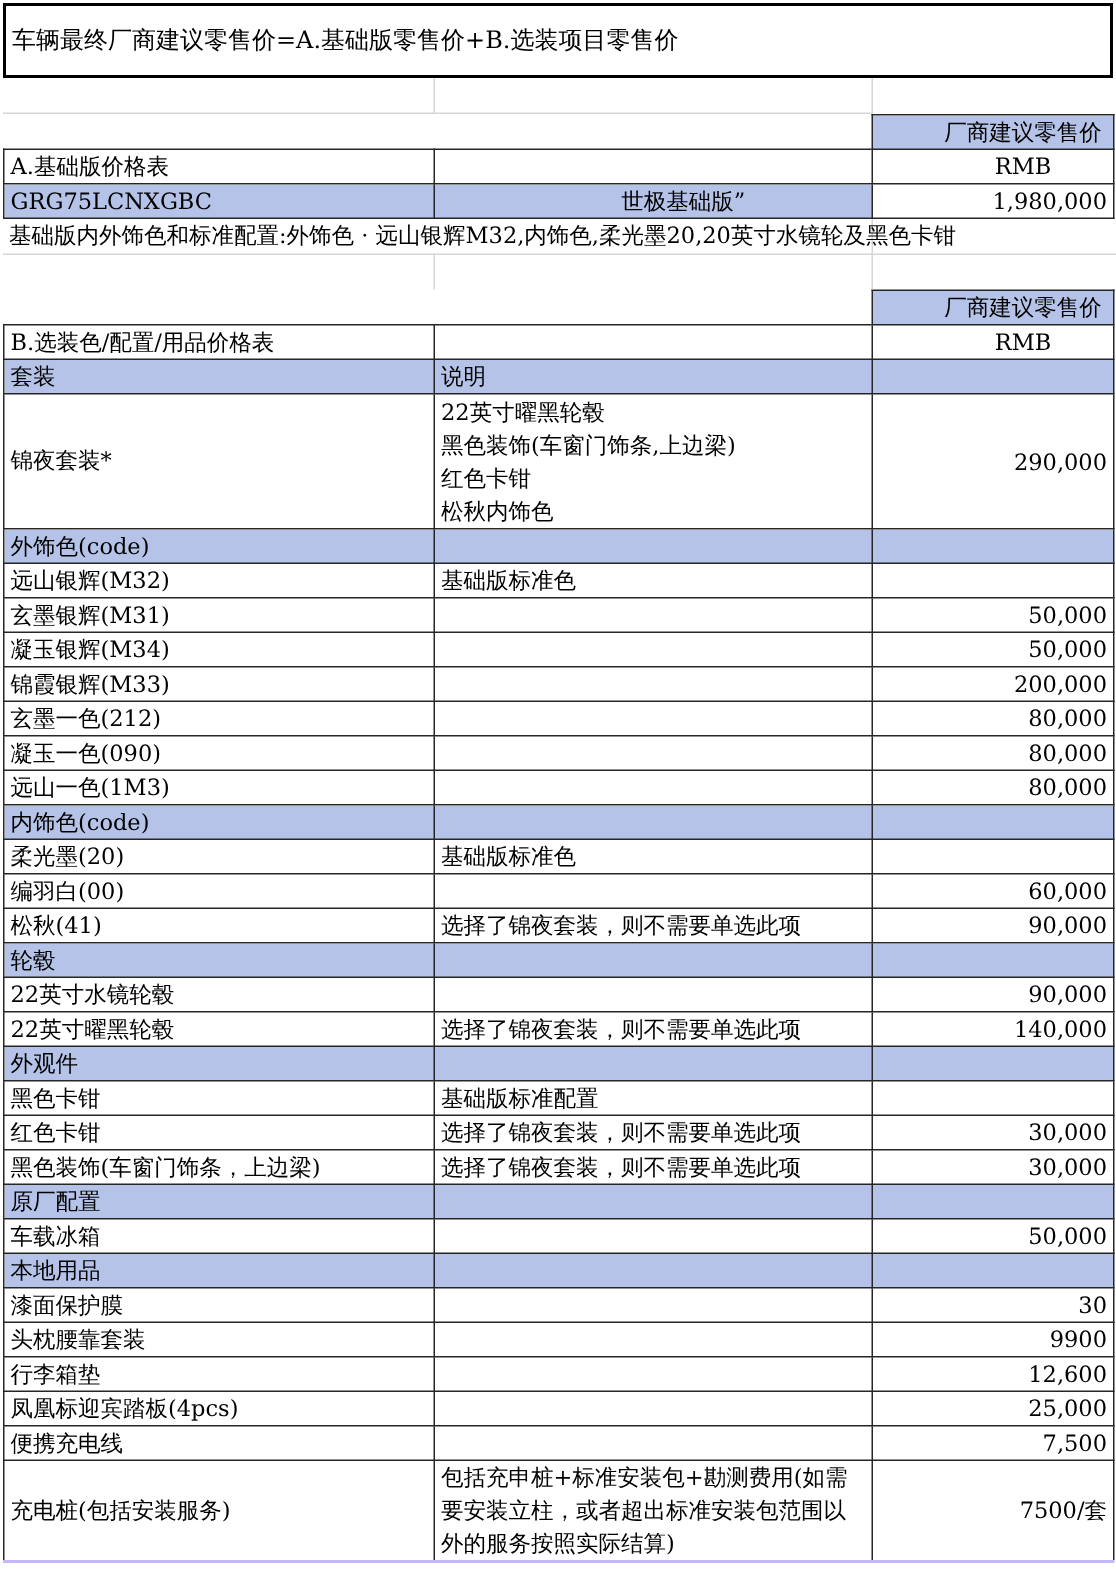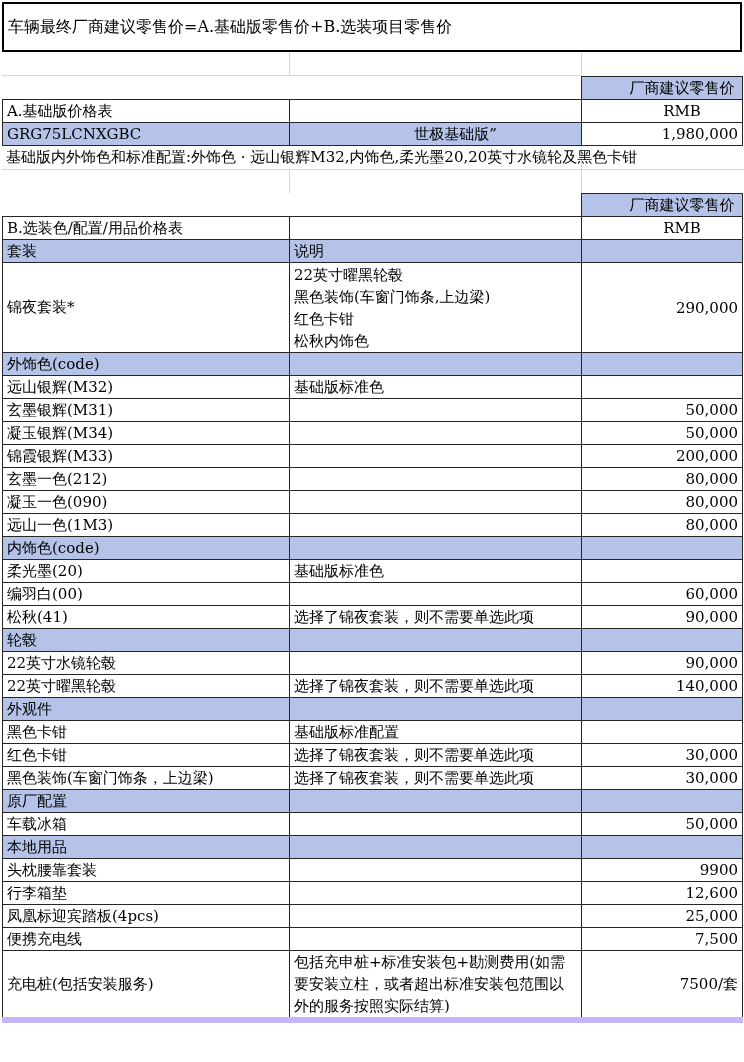--- a/index.html
+++ b/index.html
@@ -32,21 +32,21 @@
   td.r{text-align:right;margin-top:16px;}
   .notes{position:relative;height:47px;margin-left:2px;}
   .note-line{height:23px;line-height:23px;padding-left:4px;white-space:nowrap;position:relative;z-index:2;}
   .notes .gl{z-index:1;}
   tr.sec td{background:var(--blue);}
   tr.pkg td{height:89px;}
   tr.pkg td.pkg-desc{padding:0 4px;}
   .dline{height:22px;line-height:22px;}
   tr.tall td{height:65px;}
   tr.tall td.wrapdesc{white-space:normal;line-height:22px;padding:0 4px;}
-  tr.last td{border-bottom:6px solid #c4b5fd;}
+  tr.last td{border-bottom:2px solid #c4b5fd;}
 </style>
 </head>
 <body>
 
 <div class="title-box">车辆最终厂商建议零售价=A.基础版零售价+B.选装项目零售价</div>
 
 <div class="gap">
   <div class="gridline gl-v" style="left:287px;"></div>
   <div class="gridline gl-v" style="left:579px;"></div>
   <div class="gridline gl-h" style="right:161px;"></div>
@@ -222,20 +222,25 @@
         <td>车载冰箱</td>
         <td></td>
         <td class="r">50,000</td>
       </tr>
       <tr class="sec">
         <td>本地用品</td>
         <td></td>
         <td></td>
       </tr>
       <tr class="">
+        <td>漆面保护膜</td>
+        <td></td>
+        <td class="r">30</td>
+      </tr>
+      <tr class="">
         <td>头枕腰靠套装</td>
         <td></td>
         <td class="r">9900</td>
       </tr>
       <tr class="">
         <td>行李箱垫</td>
         <td></td>
         <td class="r">12,600</td>
       </tr>
       <tr class="">

